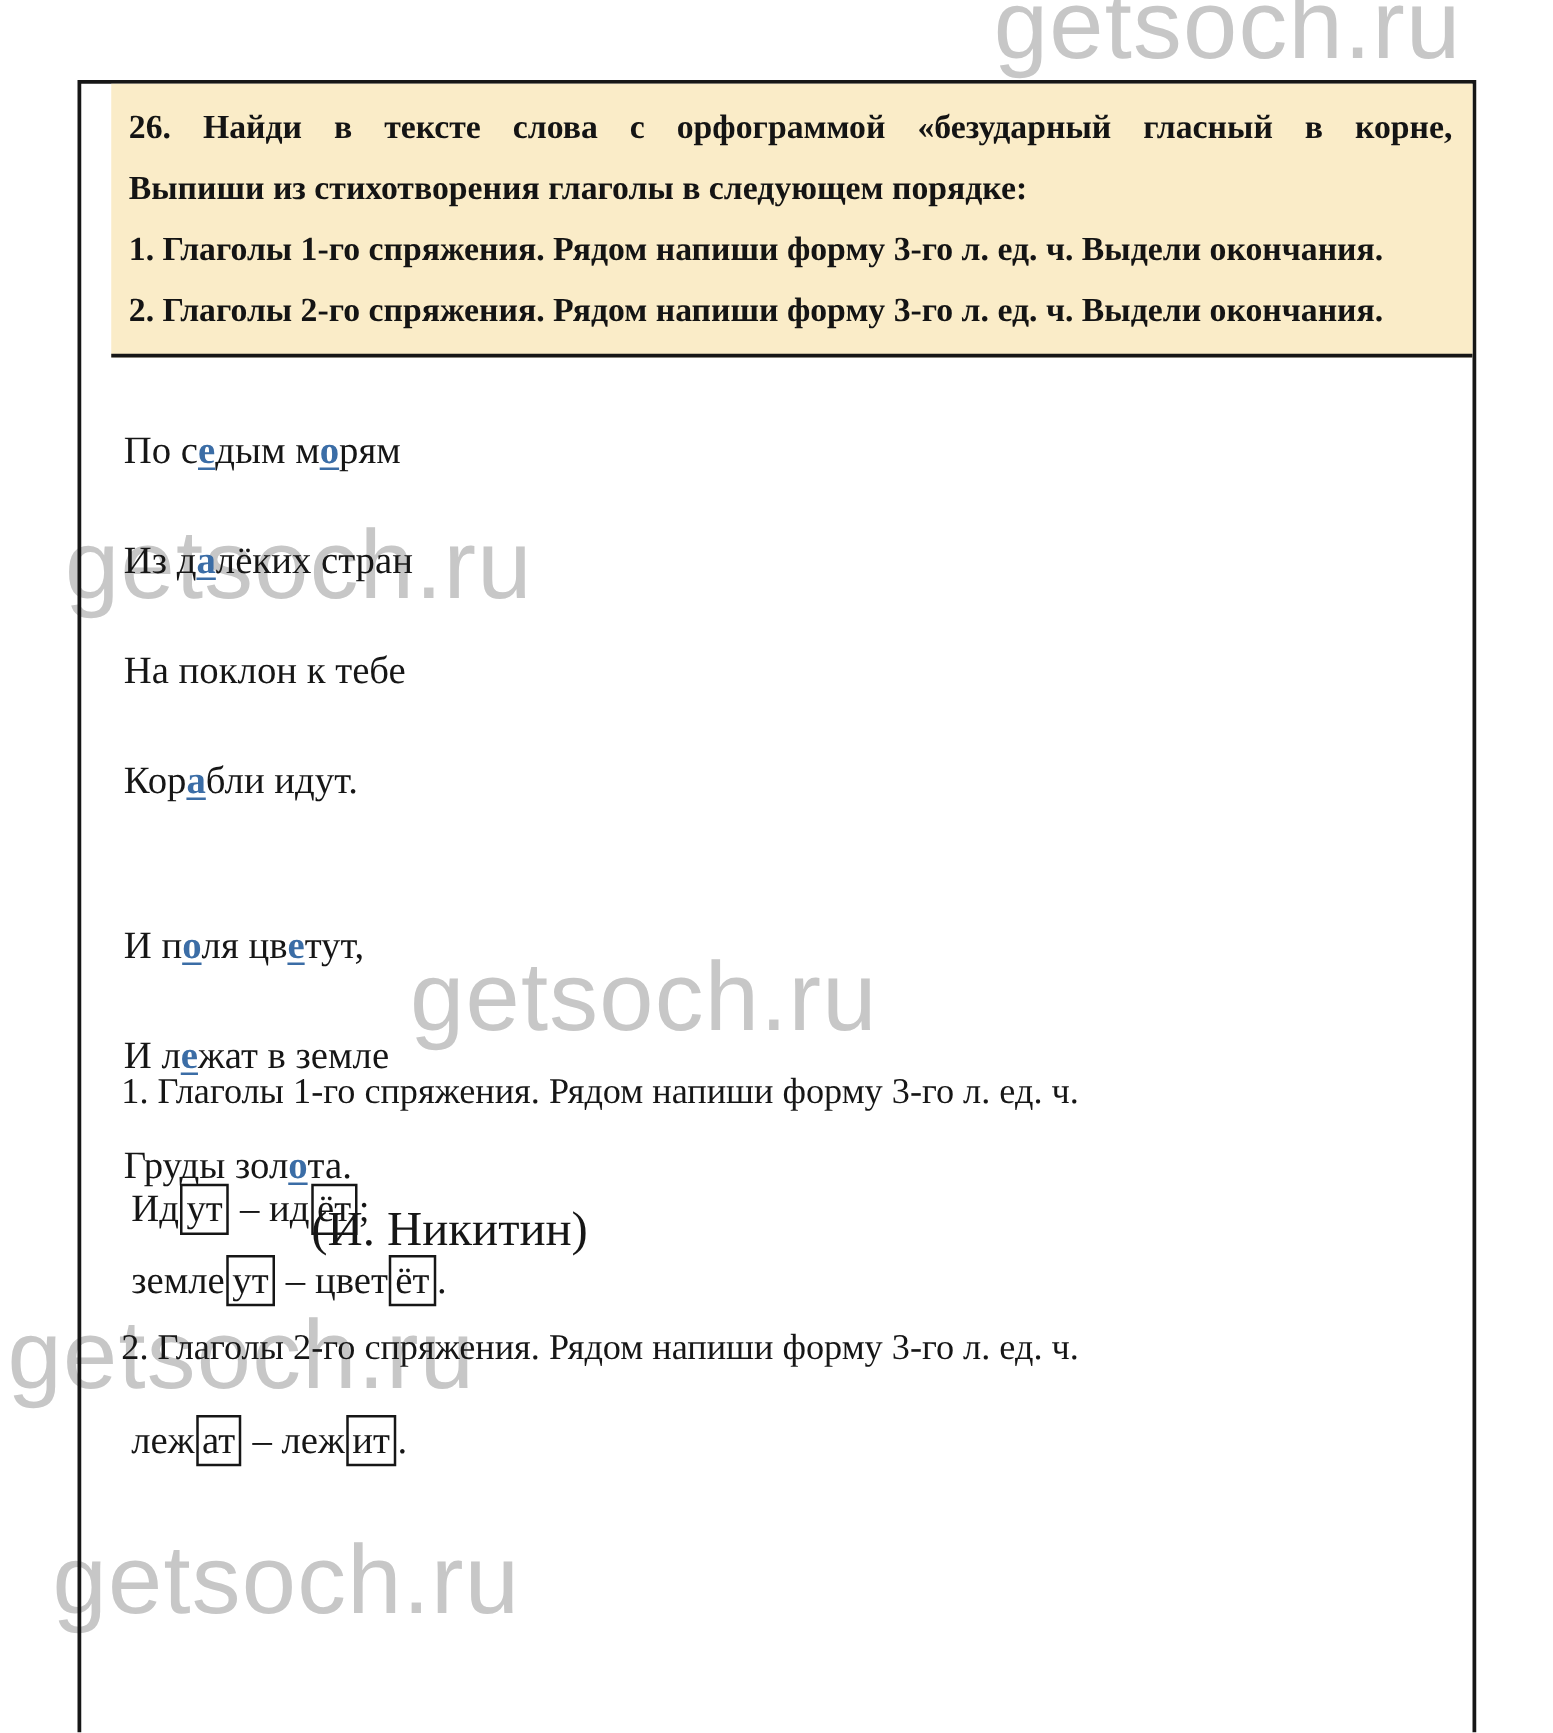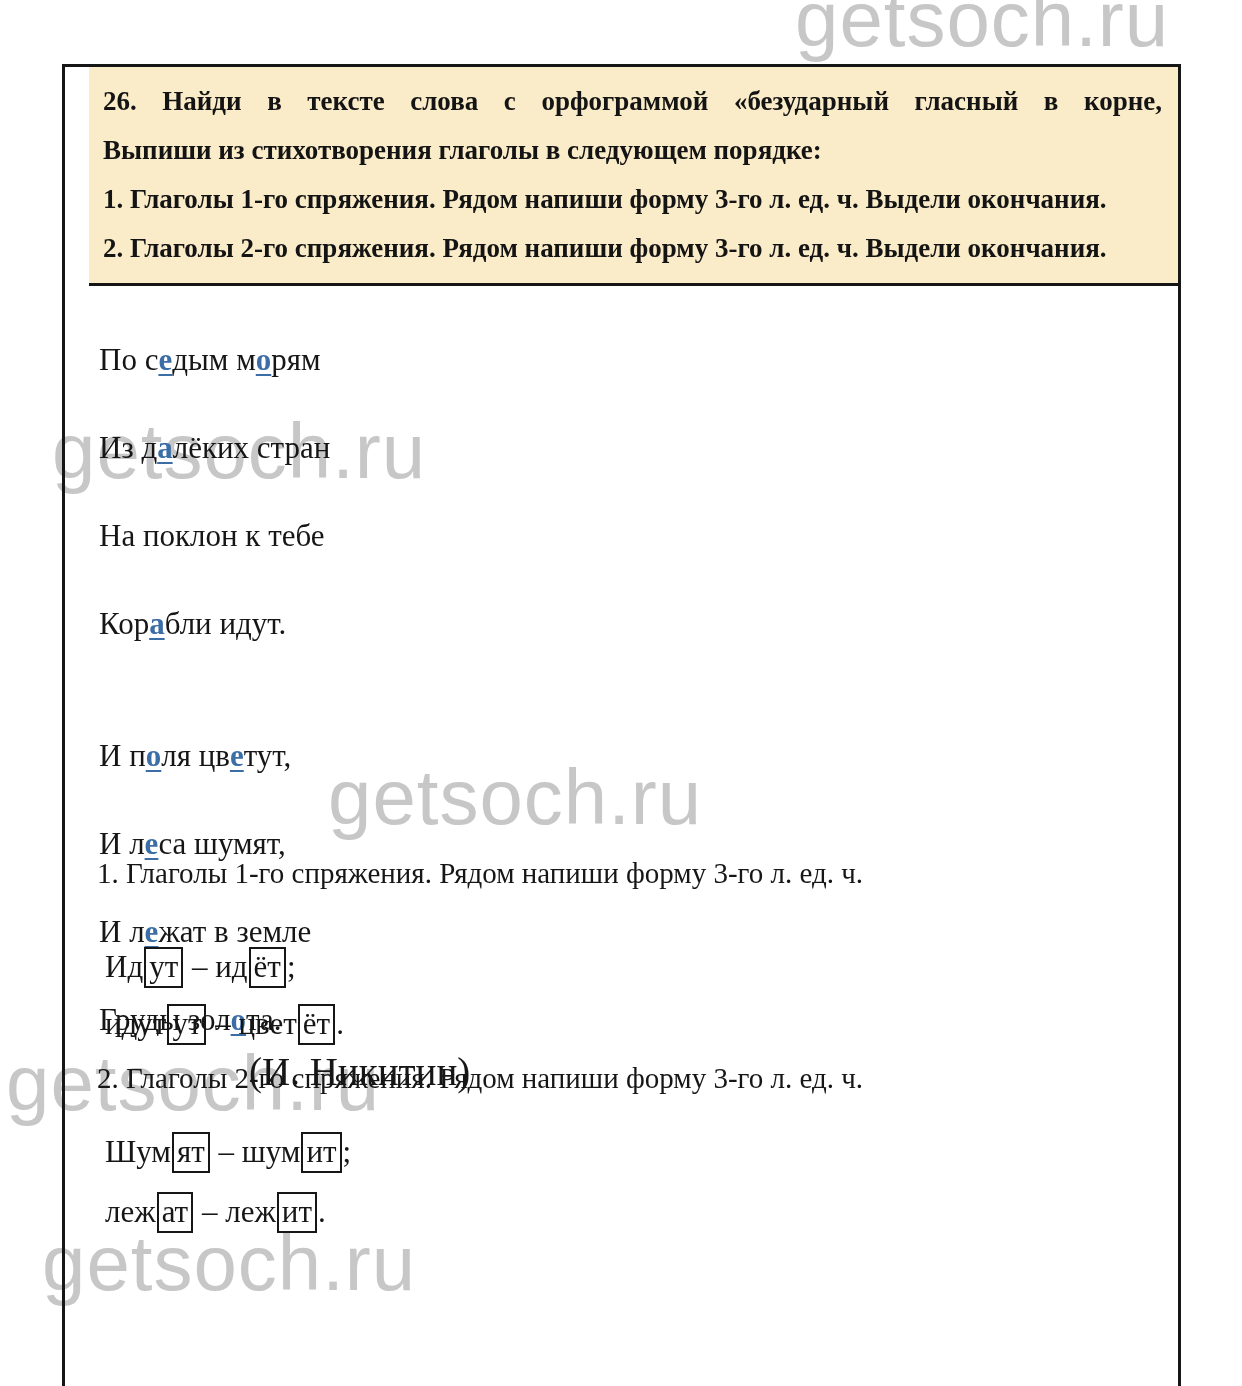--- a/index.html
+++ b/index.html
@@ -130,33 +130,31 @@
 
     <div class="content">
 
       <div class="poem">
         <div class="poem-line"><span>По с</span><span class="hl">е</span><span>дым м</span><span class="hl">о</span><span>рям</span></div>
         <div class="poem-line"><span>Из д</span><span class="hl">а</span><span>лёких стран</span></div>
         <div class="poem-line"><span>На поклон к тебе</span></div>
         <div class="poem-line"><span>Кор</span><span class="hl">а</span><span>бли идут.</span></div>
         <div class="stanza-gap"></div>
         <div class="poem-line"><span>И п</span><span class="hl">о</span><span>ля цв</span><span class="hl">е</span><span>тут,</span></div>
-        <div class="poem-line"><span>И л</span><span class="hl">е</span><span>са шумят,</span></div>
         <div class="poem-line"><span>И л</span><span class="hl">е</span><span>жат в земле</span></div>
         <div class="poem-line"><span>Груды зол</span><span class="hl">о</span><span>та.</span></div>
         <div class="poem-author">(И. Никитин)</div>
       </div>
 
       <div class="answer-heading heading-1">1. Глаголы 1-го спряжения. Рядом напиши форму 3-го л. ед. ч.</div>
       <div class="answer-rows rows-1">
         <div class="answer-row"><span>Ид</span><span class="boxed">ут</span><span> – ид</span><span class="boxed">ёт</span><span>;</span></div>
-        <div class="answer-row"><span>идут</span><span class="boxed">ут</span><span> – цвет</span><span class="boxed">ёт</span><span>.</span></div>
+        <div class="answer-row"><span>земле</span><span class="boxed">ут</span><span> – цвет</span><span class="boxed">ёт</span><span>.</span></div>
       </div>
 
       <div class="answer-heading heading-2">2. Глаголы 2-го спряжения. Рядом напиши форму 3-го л. ед. ч.</div>
       <div class="answer-rows rows-2">
-        <div class="answer-row"><span>Шум</span><span class="boxed">ят</span><span> – шум</span><span class="boxed">ит</span><span>;</span></div>
         <div class="answer-row"><span>леж</span><span class="boxed">ат</span><span> – леж</span><span class="boxed">ит</span><span>.</span></div>
       </div>
 
     </div>
   </div>
 </div>
 
 </body></html>

